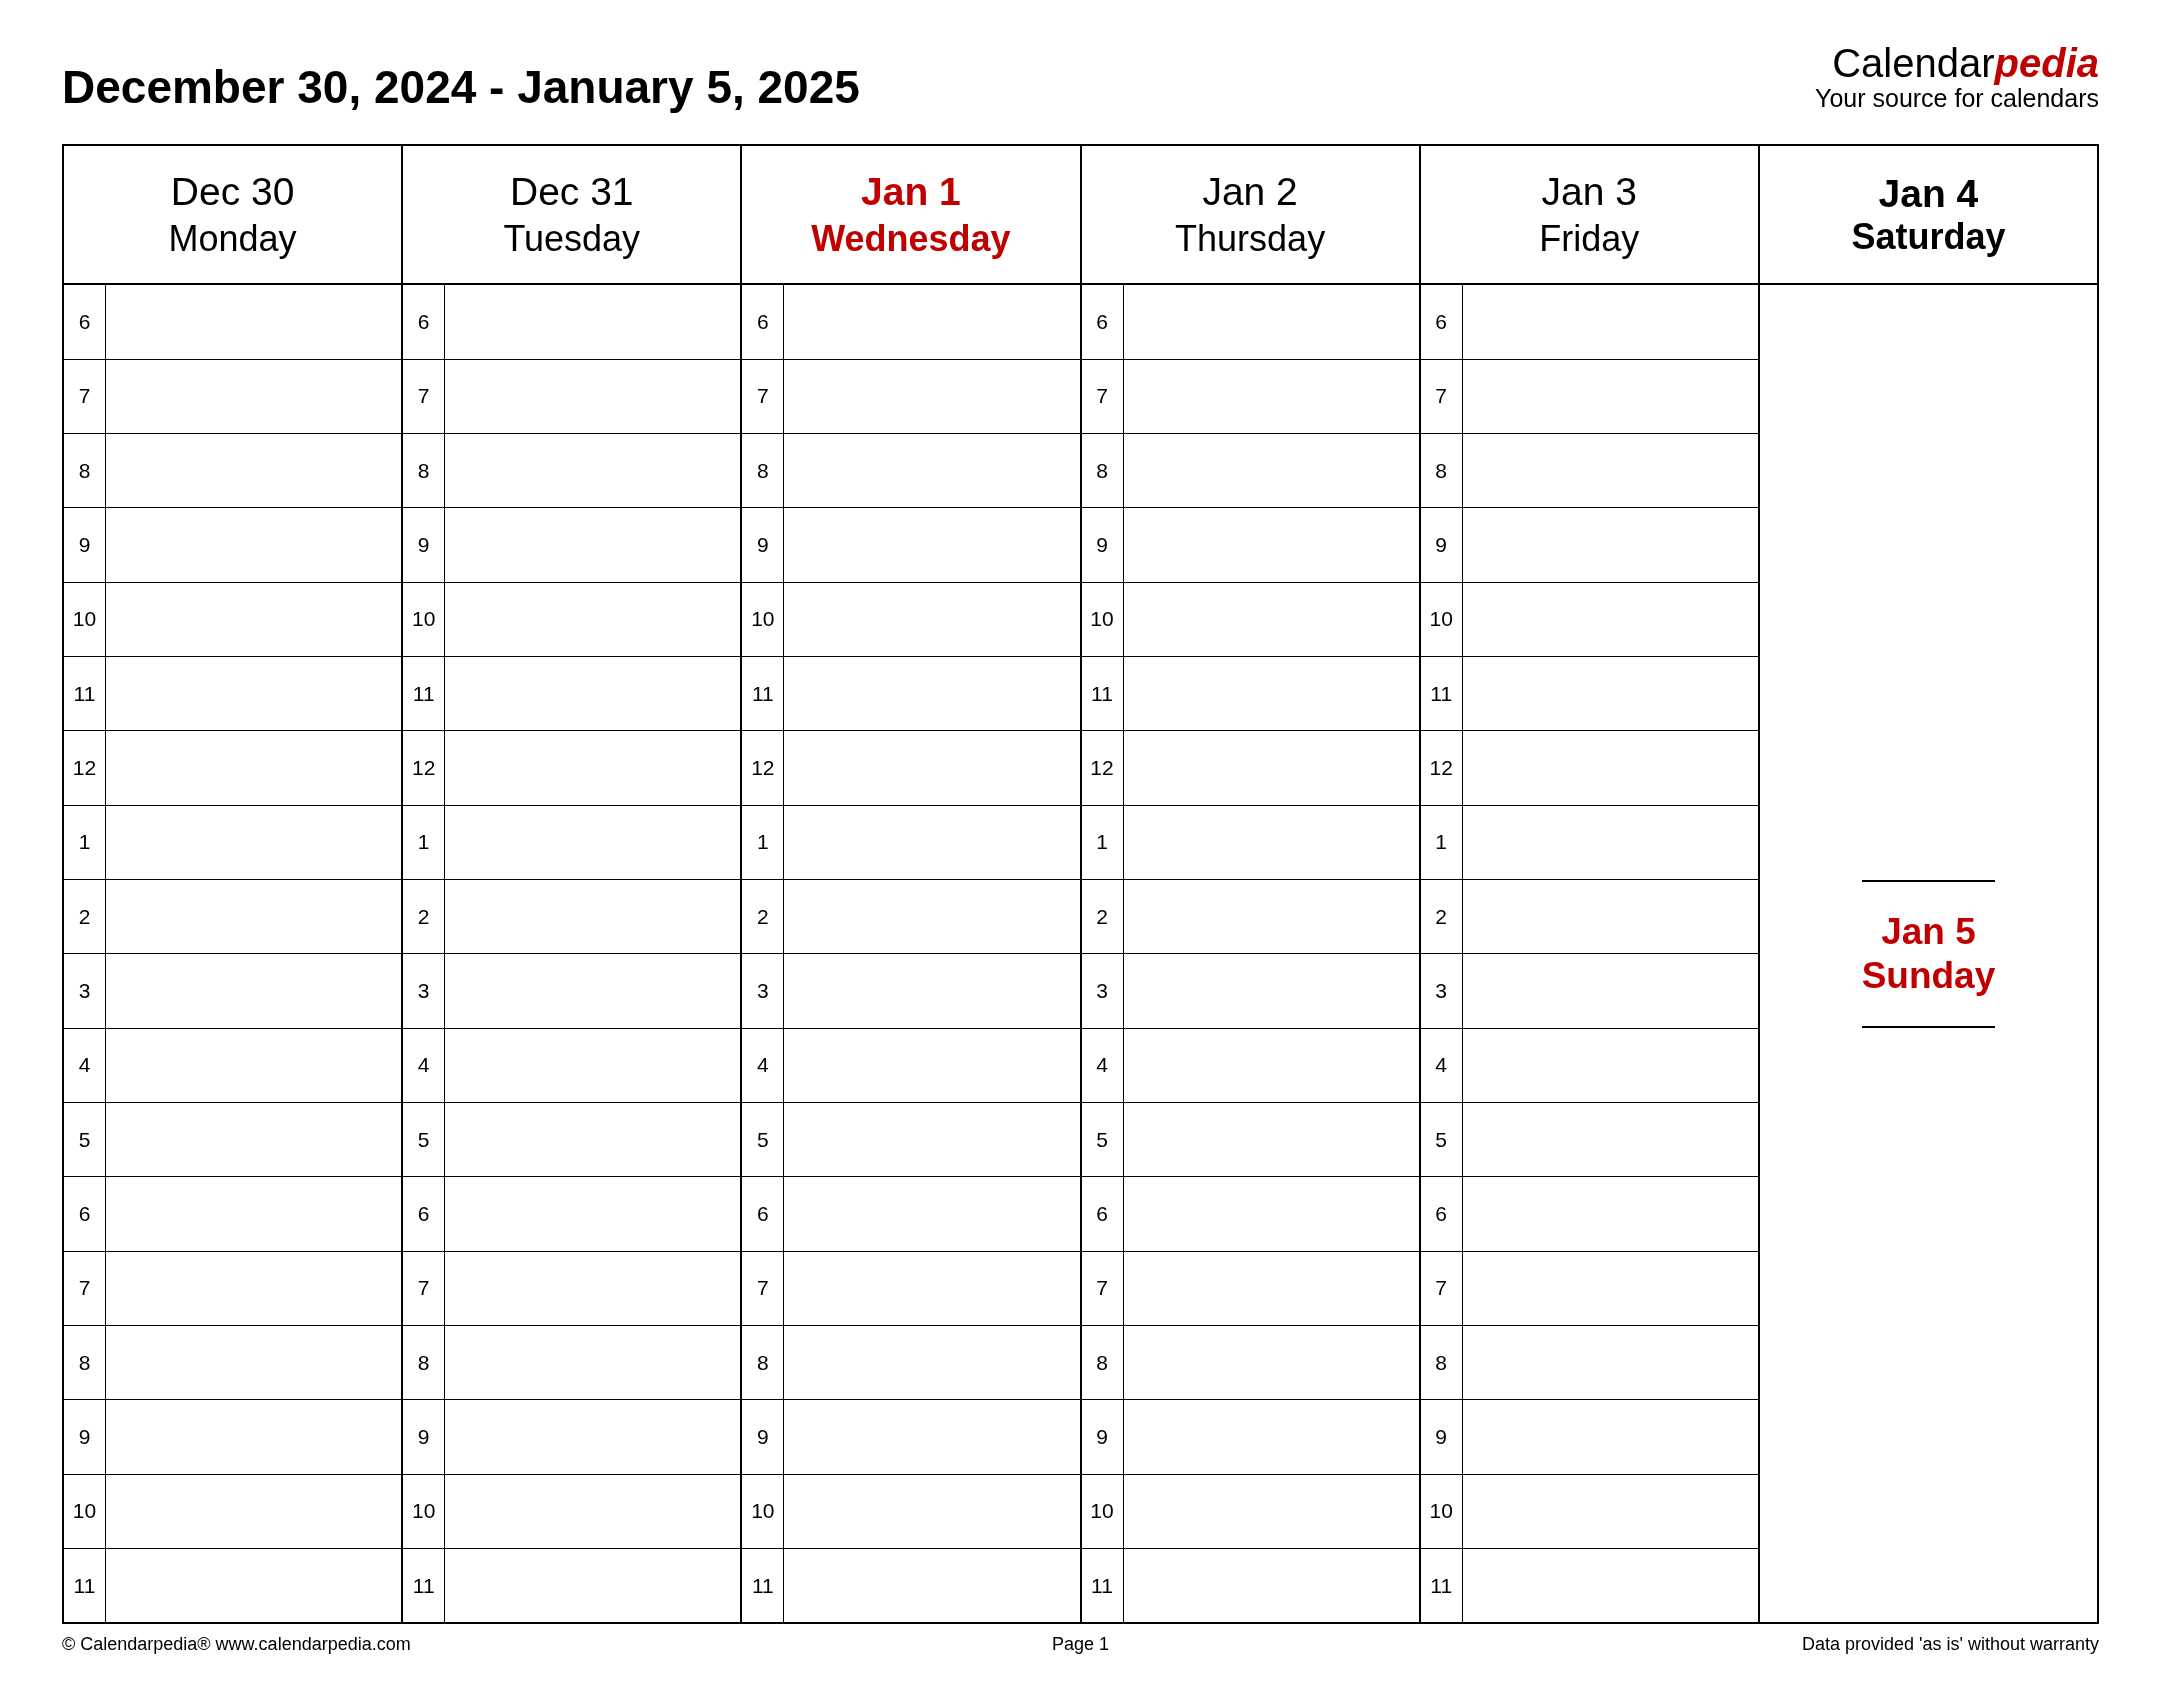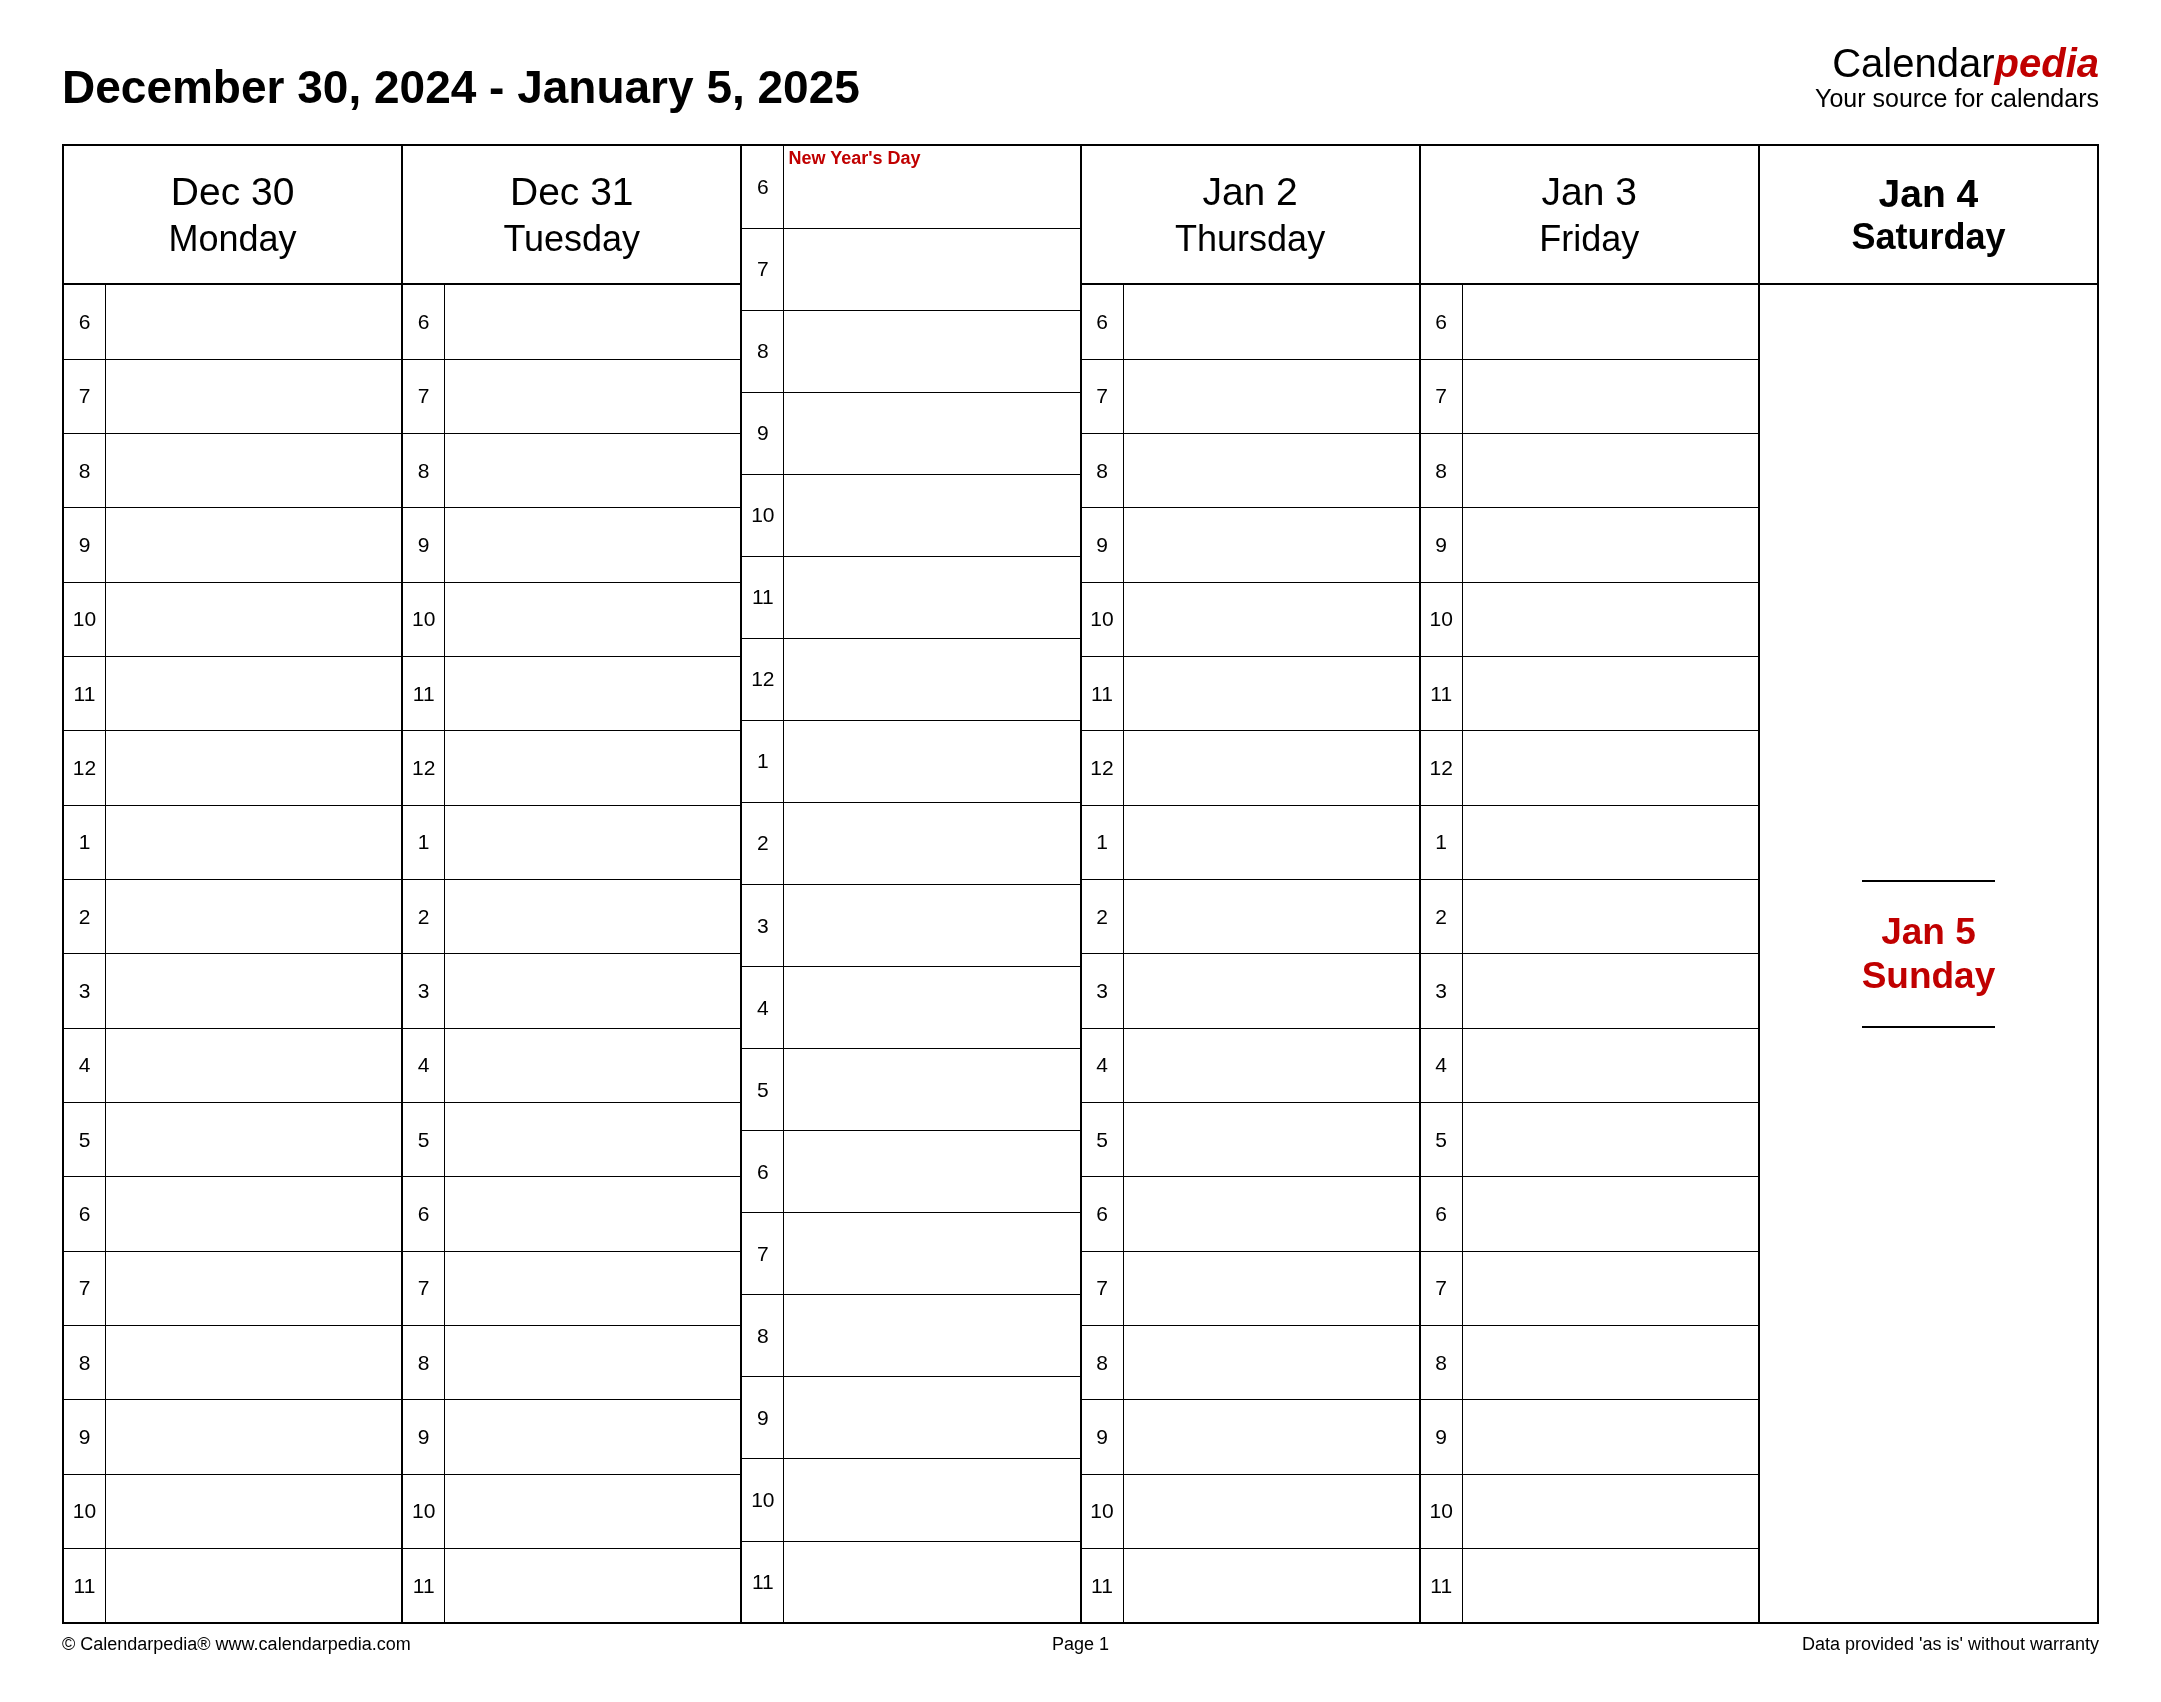--- a/index.html
+++ b/index.html
@@ -351,26 +351,27 @@
               <div class="hour-label">10</div>
               <div class="hour-body"></div>
             </div>
             <div class="hour-row">
               <div class="hour-label">11</div>
               <div class="hour-body"></div>
             </div>
           </div>
         </div>
         <div class="col">
+          <div class="day-head holiday">
+            <div class="day-date">Jan 1</div>
+            <div class="day-name">Wednesday</div>
+          </div>
           <div class="hour-cells">
             <div class="hour-row">
               <div class="hour-label">6</div>
-              <div class="hour-body">
-                <div class="event-label">New Year's Day</div>
-              </div>
             </div>
             <div class="hour-row">
               <div class="hour-label">7</div>
               <div class="hour-body"></div>
             </div>
             <div class="hour-row">
               <div class="hour-label">8</div>
               <div class="hour-body"></div>
             </div>
             <div class="hour-row">

